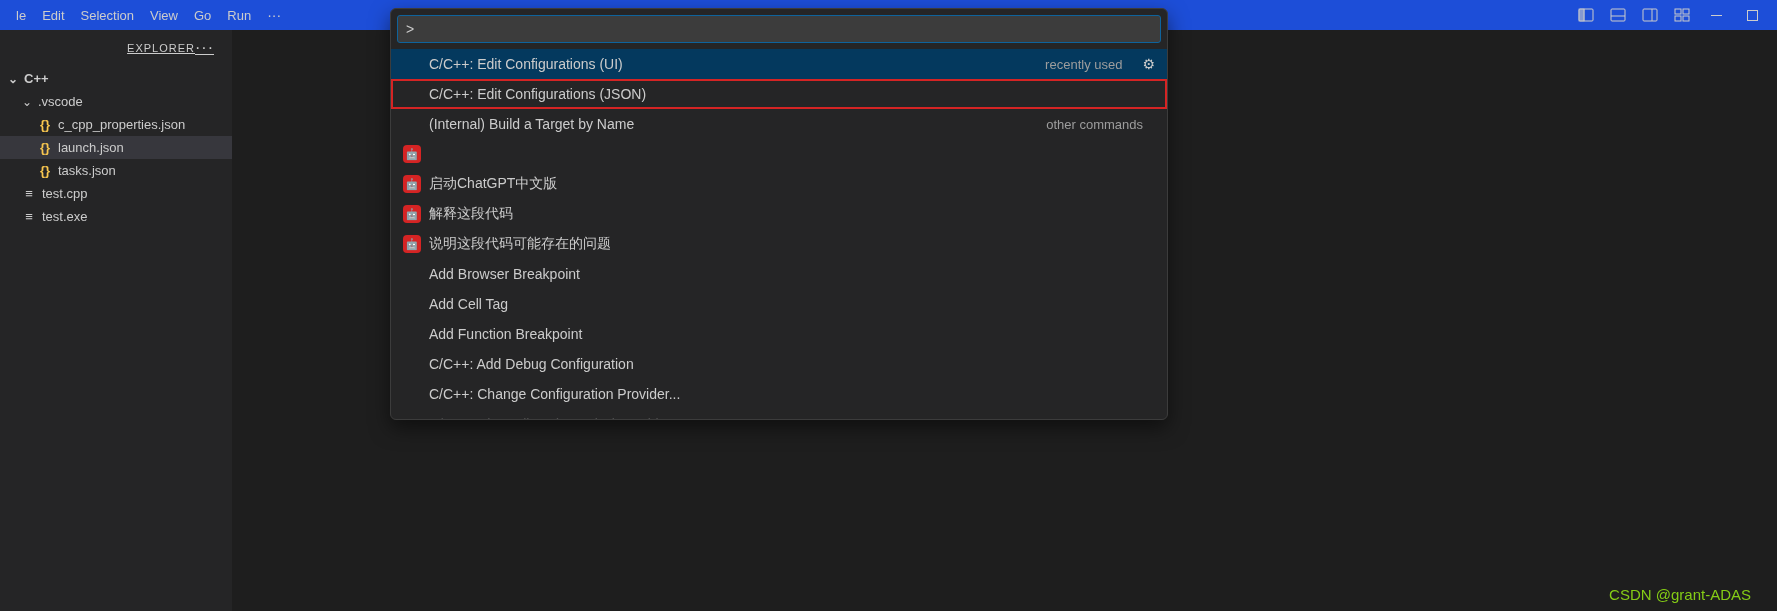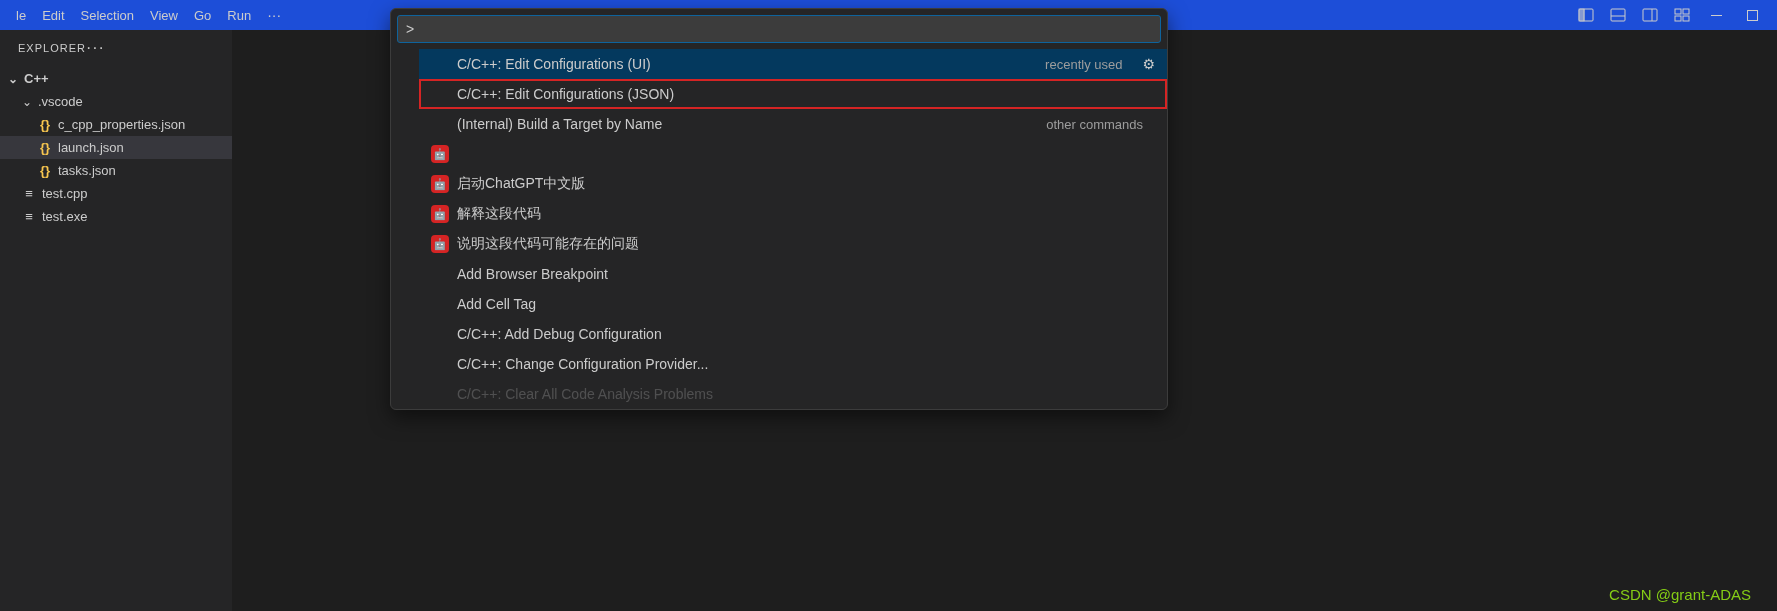--- a/index.html
+++ b/index.html
@@ -25,22 +25,22 @@
   cursor: pointer;
 }
 .layout-icon svg { stroke: #cccccc; fill: none; }
 .win-btn { width: 34px; height: 28px; display: flex; align-items: center; justify-content: center; cursor: pointer; }
 
 .main { display: flex; height: calc(100% - 30px); }
 .sidebar {
   width: 232px; background: #252526; display: flex; flex-direction: column;
 }
 .sidebar-header {
-  height: 35px; display: flex; align-items: center; justify-content: flex-start;
-  padding: 0 18px; font-size: 11px; letter-spacing: 1px;
+  height: 35px; display: flex; align-items: center; justify-content: flex-end;
+  padding: 0 18px; font-size: 11px; letter-spacing: 1px; text-decoration: underline;
 }
 .sidebar-header .dots { font-size: 16px; cursor: pointer; }
 .tree { padding-top: 2px; }
 .tree-row {
   display: flex; align-items: center; height: 23px; padding-left: 6px;
   cursor: pointer; gap: 4px;
 }
 .tree-row.root { font-weight: 600; }
 .tree-row.highlighted { background: #37373d; }
 .chevron { width: 14px; display: inline-flex; justify-content: center; font-size: 12px; color: #cccccc; }
@@ -60,21 +60,21 @@
   box-shadow: 0 8px 20px rgba(0,0,0,0.5);
   overflow: hidden;
 }
 .cmd-input-wrap { padding: 6px; }
 .cmd-input {
   width: 100%; height: 28px; background: #3c3c3c;
   border: 1px solid #0e639c; border-radius: 3px;
   color: #cccccc; padding: 0 8px; font-size: 14px;
   outline: none;
 }
-.cmd-list { max-height: 370px; overflow: hidden; padding-left: 28px; }
+.cmd-list { max-height: 370px; overflow: hidden; }
 .cmd-item {
   display: flex; align-items: center; height: 30px;
   padding: 0 12px; cursor: pointer; gap: 8px;
   position: relative; font-size: 14px;
 }
 .cmd-item.selected { background: #04395e; }
 .cmd-item.highlighted { outline: 2px solid #d52424; outline-offset: -2px; }
 .cmd-label { flex: 1; white-space: nowrap; overflow: hidden; }
 .cmd-right { color: #9d9d9d; font-size: 13px; margin-right: 12px; }
 .gear { color: #cccccc; }
@@ -222,20 +222,24 @@
       <div class="cmd-item">
         <span style="width: 18px;"></span>
         <span class="cmd-label">Add Browser Breakpoint</span>
       </div>
       <div class="cmd-item">
         <span style="width: 18px;"></span>
         <span class="cmd-label">Add Cell Tag</span>
       </div>
       <div class="cmd-item">
         <span style="width: 18px;"></span>
+        <span class="cmd-label">Add Function Breakpoint</span>
+      </div>
+      <div class="cmd-item">
+        <span style="width: 18px;"></span>
         <span class="cmd-label">C/C++: Add Debug Configuration</span>
       </div>
       <div class="cmd-item">
         <span style="width: 18px;"></span>
         <span class="cmd-label">C/C++: Change Configuration Provider...</span>
       </div>
       <div class="cmd-item cut">
         <span style="width: 18px;"></span>
         <span class="cmd-label">C/C++: Clear All Code Analysis Problems</span>
       </div>

